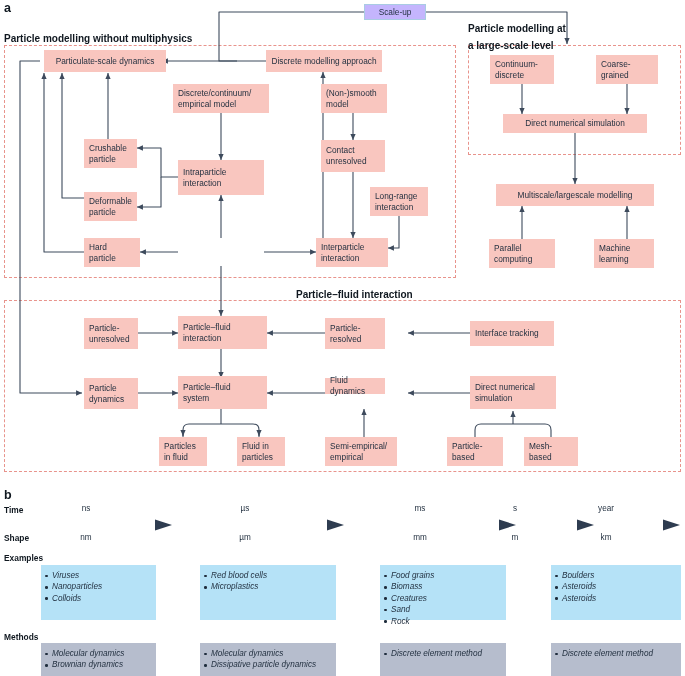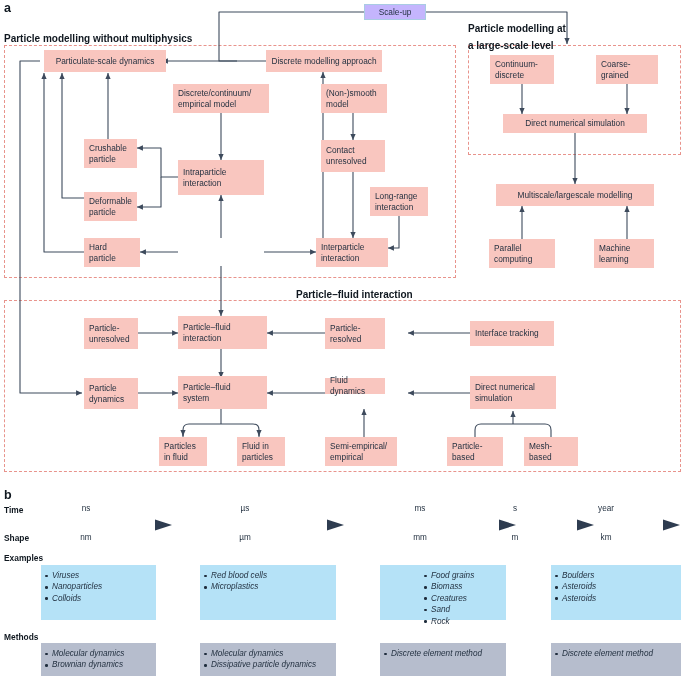--- a/index.html
+++ b/index.html
@@ -348,21 +348,21 @@
     </ul>
   </div>
 
   <div class="exbox" style="left:200px;top:565px;width:136px;height:55px;">
     <ul class="blist">
       <li>Red blood cells</li>
       <li>Microplastics</li>
     </ul>
   </div>
 
-  <div class="exbox" style="left:380px;top:565px;width:126px;height:55px;padding-left:40px;">
+  <div class="exbox" style="left:380px;top:565px;width:126px;height:55px;">
     <ul class="blist">
       <li>Food grains</li>
       <li>Biomass</li>
       <li>Creatures</li>
       <li>Sand</li>
       <li>Rock</li>
     </ul>
   </div>
 
   <div class="exbox" style="left:551px;top:565px;width:130px;height:55px;">

